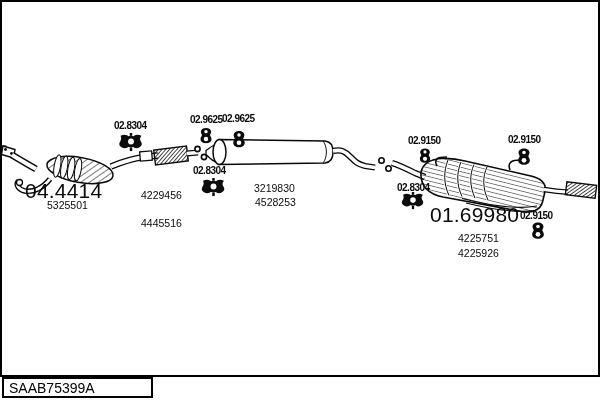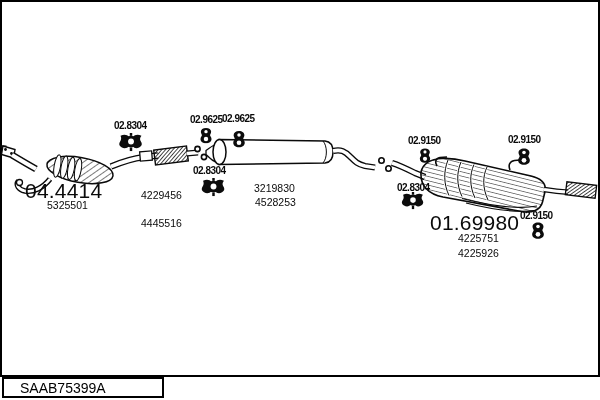--- a/index.html
+++ b/index.html
@@ -11,21 +11,21 @@
     position:absolute;left:0;top:0;width:596px;height:373px;
     border:2px solid #000;background:#fff;
   }
   .label{position:absolute;white-space:nowrap;line-height:1;color:#0a0a0a;}
   .code{font-size:21px;font-weight:400;letter-spacing:.2px;}
   .num{font-size:10.5px;font-weight:400;}
   .fit{font-size:10px;font-weight:700;letter-spacing:-0.5px;}
   .footerbox{
     position:absolute;left:2px;top:377px;width:142px;height:17px;
     border:2px solid #000;background:#fff;display:flex;align-items:center;
-    padding-left:16px;font-size:14px;font-weight:400;
+    padding-left:5px;font-size:14px;font-weight:400;
   }
   svg{position:absolute;left:0;top:0;}
 </style>
 </head>
 <body>
 
 <div id="stage">
 
   <div class="frame"></div>
 
@@ -141,21 +141,21 @@
 
   <span class="label code" style="left:25px;top:180px;">04.4414</span>
   <span class="label num" style="left:47px;top:200px;">5325501</span>
 
   <span class="label num" style="left:141px;top:183px;margin-top:7px;">4229456</span>
   <span class="label num" style="left:141px;top:198px;margin-top:20px;">4445516</span>
 
   <span class="label num" style="left:254px;top:183px;">3219830</span>
   <span class="label num" style="left:255px;top:197px;">4528253</span>
 
-  <span class="label code" style="left:430px;top:212px;">01.69980</span>
+  <span class="label code" style="left:430px;top:204px;">01.69980</span>
   <span class="label num" style="left:458px;top:233px;">4225751</span>
   <span class="label num" style="left:458px;top:248px;">4225926</span>
 
   <span class="label fit" style="left:114px;top:121px;">02.8304</span>
   <span class="label fit" style="left:190px;top:115px;">02.9625</span>
   <span class="label fit" style="left:222px;top:114px;">02.9625</span>
   <span class="label fit" style="left:193px;top:166px;">02.8304</span>
   <span class="label fit" style="left:397px;top:183px;">02.8304</span>
   <span class="label fit" style="left:408px;top:136px;">02.9150</span>
   <span class="label fit" style="left:508px;top:135px;">02.9150</span>

